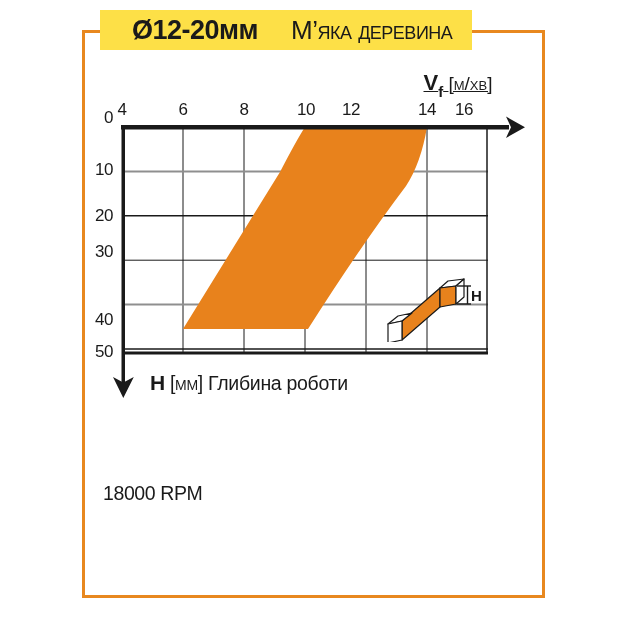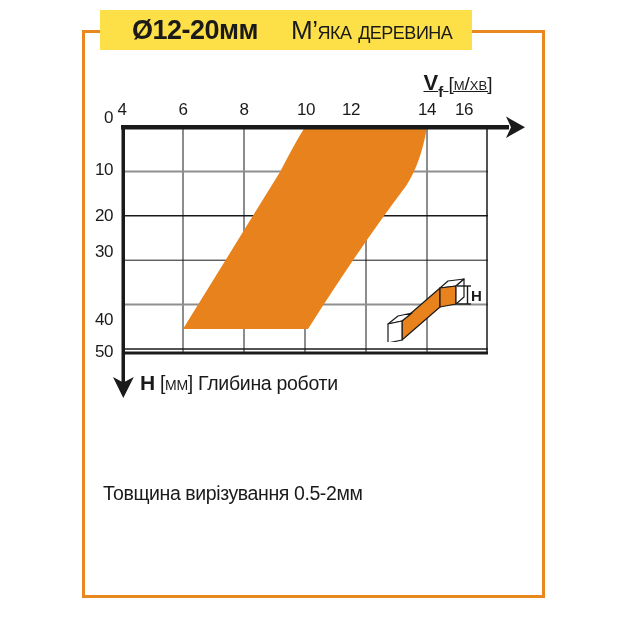--- a/index.html
+++ b/index.html
@@ -28,21 +28,21 @@
     font-size:17px;letter-spacing:-0.5px;
   }
   .vf-label{
     position:absolute;top:70px;left:388px;width:140px;text-align:center;
     font-size:19px;white-space:nowrap;text-decoration:underline;
   }
   .vf-label .sym{font-size:22px;font-weight:bold;}
   .vf-label sub{font-size:15px;font-weight:bold;position:relative;top:2px;left:0px;}
   .unit-caps{font-variant-caps:small-caps;}
   .h-label{
-    position:absolute;top:371px;left:140px;font-size:19.5px;white-space:nowrap;letter-spacing:-0.3px;
+    position:absolute;top:371px;left:150px;font-size:19.5px;white-space:nowrap;letter-spacing:-0.3px;
   }
   .h-label .sym{font-size:21px;font-weight:bold;}
   .notes{
     position:absolute;left:103px;top:430px;width:430px;
     font-size:19.5px;line-height:25.5px;letter-spacing:-0.4px;white-space:pre-wrap;
   }
   svg{display:block;}
   .dimH{font-family:"Liberation Sans",sans-serif;font-size:15px;font-weight:bold;}
 </style>
 </head>
@@ -130,17 +130,17 @@
   <span class="unit-caps">[м/хв]</span>
 </div>
 
 <div class="h-label">
   <span class="sym">H</span>
   <span class="unit-caps">[мм]</span>
   <span>Глибина роботи</span>
 </div>
 
 <div class="notes">
-  <div>Товщина вирізування 0.5-2мм</div>
+  <div>18000 RPM</div>
   
   
   
 </div>
 
 </body></html>

